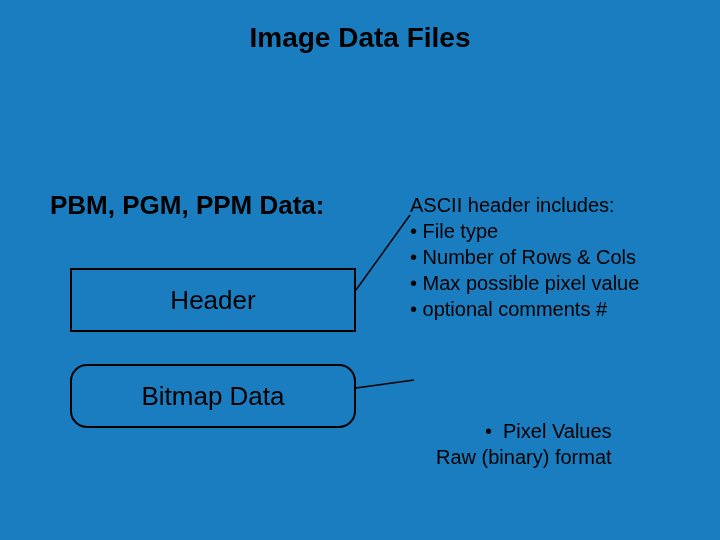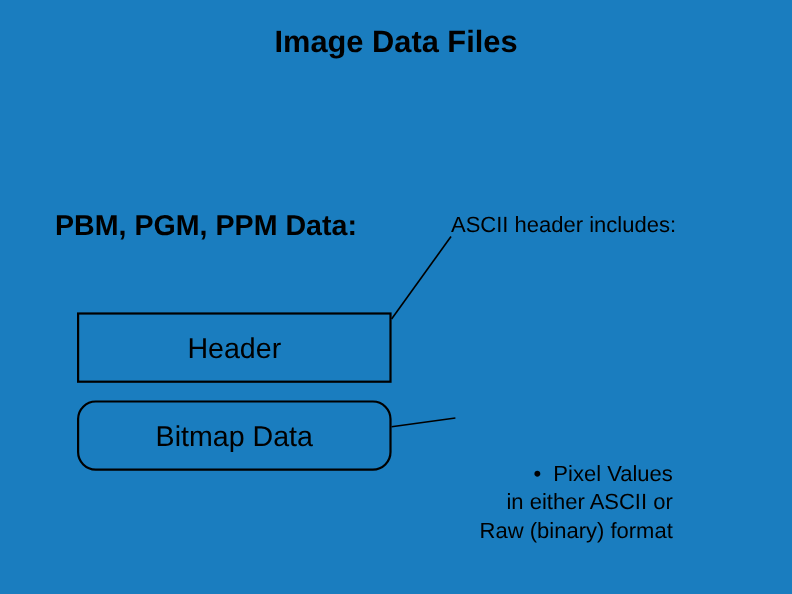--- a/index.html
+++ b/index.html
@@ -33,21 +33,21 @@
     left: 70px;
     width: 286px;
     height: 64px;
     border: 2px solid #000;
     background: transparent;
     display: flex;
     align-items: center;
     justify-content: center;
     font-size: 26px;
   }
-  .box-header { top: 284px; }
+  .box-header { top: 268px; }
   .box-bitmap { top: 364px; border-radius: 17px; }
   .desc {
     position: absolute;
     font-size: 20px;
     line-height: 1.3;
     margin-top: 48px;
   }
   .desc-header { top: 144px; left: 410px; }
   .desc-bitmap { top: 370px; left: 418px; text-align: right; }
   .bullets { list-style: none; padding-left: 0; }
@@ -72,24 +72,29 @@
 <div class="box box-header">
   <span>Header</span>
 </div>
 
 <div class="box box-bitmap">
   <span>Bitmap Data</span>
 </div>
 
 <div class="desc desc-header">
   <div>ASCII header includes:</div>
+  <ul class="bullets">
+    <li>File type</li>
+    <li>Number of Rows &amp; Cols</li>
+    <li>Max possible pixel value</li>
+    <li>optional comments  #</li>
+  </ul>
 </div>
 
 <div class="desc desc-bitmap">
   <div>•&nbsp;&nbsp;<span>Pixel Values</span></div>
-  <span class="indent">in either ASCII or</span>
   <span class="indent">Raw (binary) format</span>
 </div>
 
 <svg class="connector">
   <line x1="356" y1="290" x2="410" y2="215" stroke="#000" stroke-width="1.5"></line>
   <line x1="356" y1="388" x2="414" y2="380" stroke="#000" stroke-width="1.5"></line>
 </svg>
 
 </body></html>

